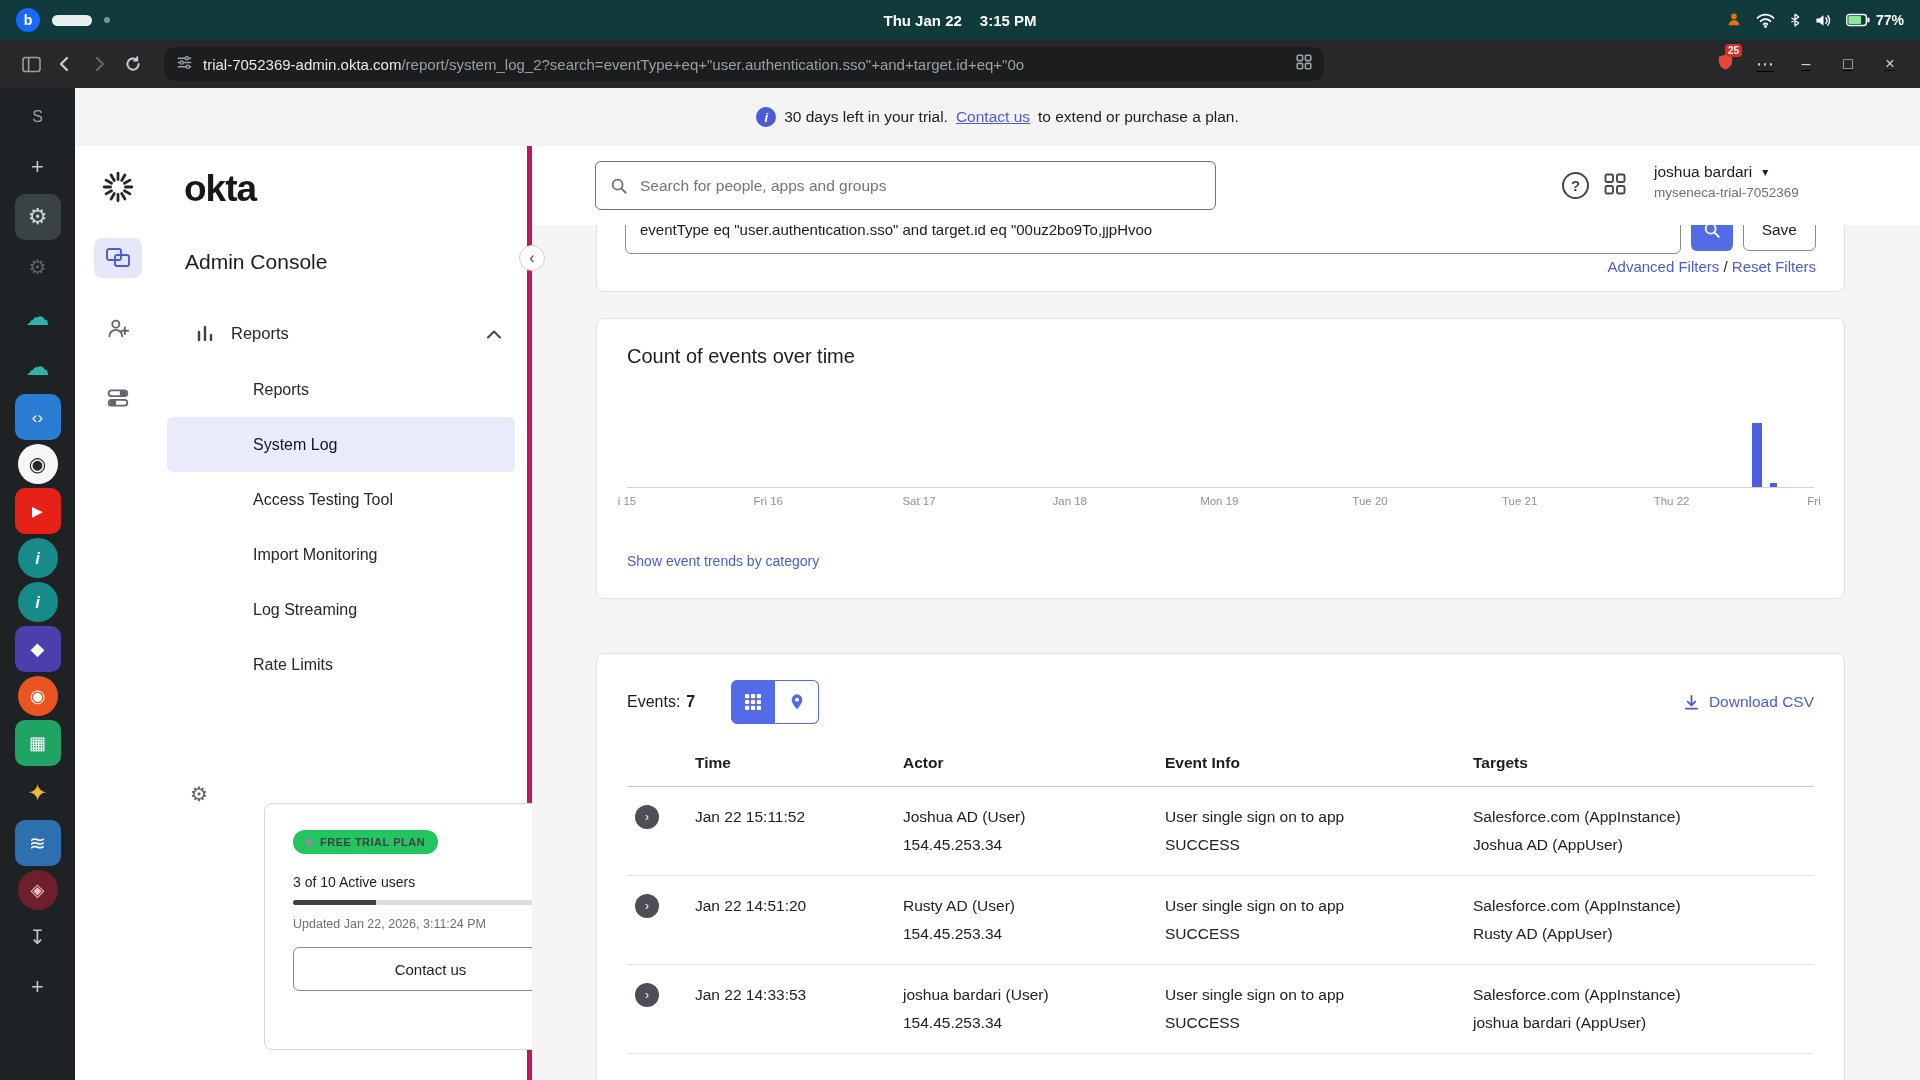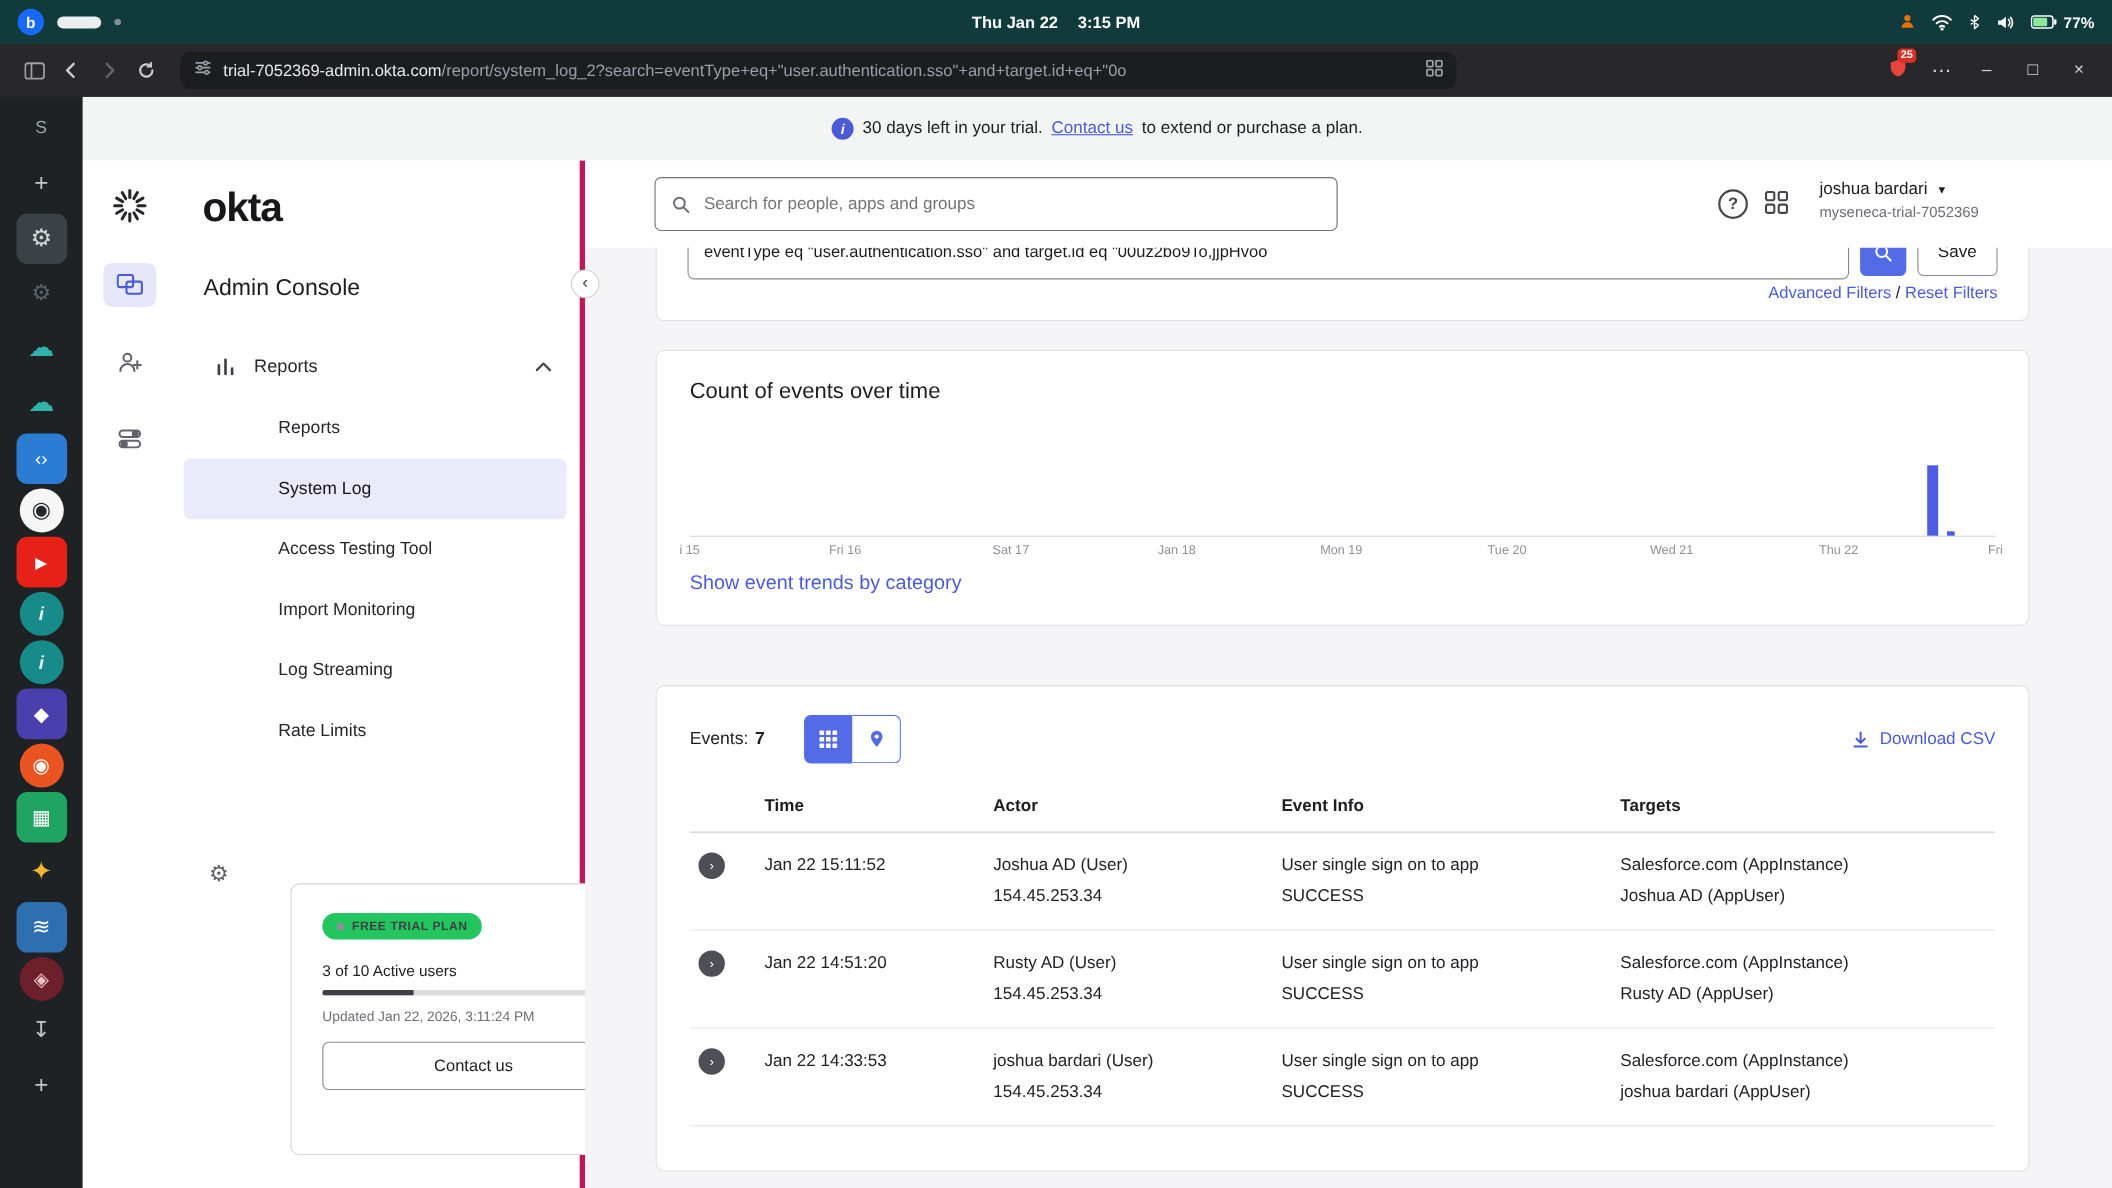--- a/index.html
+++ b/index.html
@@ -23,21 +23,21 @@
 
   
   .chrome { position:absolute; left:0; top:40px; width:1920px; height:48px; background:#28282b;
     display:flex; align-items:center; padding:0 14px; z-index:40; }
   .nav-ic { width:34px; height:34px; display:flex; align-items:center; justify-content:center;
     border-radius:6px; cursor:pointer; flex:0 0 auto; }
   .urlbar { flex:1; max-width:1160px; margin-left:14px; height:34px; background:#1c1d1f;
     border-radius:10px; display:flex; align-items:center; padding:0 12px; overflow:hidden; }
   .url-text { flex:1; font-size:15px; color:#9aa0a6; white-space:nowrap; overflow:hidden; margin-left:10px; }
   .url-text .domain { color:#e8eaed; }
-  .chrome-right { margin-left:auto; display:flex; align-items:center; gap:22px; padding-right:6px; }
+  .chrome-right { margin-left:auto; display:flex; align-items:center; gap:22px; padding-right:6px;text-decoration:underline; }
   .ext-badge { position:absolute; top:-9px; right:-8px; background:#d93025; color:#fff; font-size:10px;
     font-weight:bold; border-radius:4px; padding:1px 3px; }
   .shield-wrap { position:relative; }
   .dots, .winbtn { color:#d5d7d9; font-size:18px; cursor:pointer; }
   .winbtn { font-size:16px; width:20px; text-align:center; }
 
   
   .dock { position:absolute; left:0; top:88px; width:75px; bottom:0; background:#1e2224;
     display:flex; flex-direction:column; align-items:center; padding-top:4px; z-index:30; }
   .dock-item { width:46px; height:46px; margin:2px 0; border-radius:10px; display:flex;
@@ -119,21 +119,21 @@
   .save-btn { height:42px; padding:0 18px; border:1px solid #8a8a94; border-radius:6px; background:#fff;
     font-size:15.5px; color:#1c1c21; cursor:pointer; font-family:inherit; }
   .filter-links { margin-top:4px; text-align:right; font-size:15px; color:#1c1c21; }
 
   .chart-card { margin-top:26px; padding:26px 30px 28px; }
   .chart-title { font-size:20px; color:#1c1c21; }
   .plot { position:relative; height:76px; margin-top:44px; border-bottom:1px solid #d4d4d8; }
   .bar { position:absolute; bottom:0; background:#4e5ee4; }
   .ticks { position:relative; height:24px; margin-top:7px;text-decoration:underline; }
   .tick { position:absolute; transform:translateX(-50%); font-size:11.5px; color:#90909a; white-space:nowrap; }
-  .trend-link { display:inline-block; font-size:18px; }
+  .trend-link { display:inline-block; margin-top:34px; font-size:14px; }
 
   .events-card { margin-top:54px; padding:26px 30px 40px; min-height:420px; }
   .events-header { display:flex; align-items:center; }
   .events-label { font-size:16px; color:#1c1c21; }
   .events-count { font-weight:bold; margin-left:6px; }
   .toggles { display:flex; margin-left:36px; }
   .toggle { width:44px; height:44px; display:flex; align-items:center; justify-content:center; cursor:pointer; }
   .toggle.grid-sel { background:#546be7; border:1.5px solid #546be7; border-radius:6px 0 0 6px; }
   .toggle.map-un { background:#fff; border:1.5px solid #546be7; border-left:0; border-radius:0 6px 6px 0; }
   .download { margin-left:auto; display:flex; align-items:center; gap:9px; font-size:15.5px; }
@@ -442,21 +442,21 @@
             <div class="bar" style="left: 94.8%; width: 10px; height: 64px;"></div>
             <div class="bar" style="left: 96.3%; width: 7px; height: 4px;"></div>
           </div>
         <div class="ticks" id="chart-ticks">
             <span class="tick" style="left: 0%;">i 15</span>
             <span class="tick" style="left: 11.9%;">Fri 16</span>
             <span class="tick" style="left: 24.6%;">Sat 17</span>
             <span class="tick" style="left: 37.3%;">Jan 18</span>
             <span class="tick" style="left: 49.9%;">Mon 19</span>
             <span class="tick" style="left: 62.6%;">Tue 20</span>
-            <span class="tick" style="left: 75.2%;">Wed 21</span>
+            <span class="tick" style="left: 75.2%;">Tue 21</span>
             <span class="tick" style="left: 88%;">Thu 22</span>
             <span class="tick" style="left: 100%;">Fri</span>
           </div>
         <a class="lnk2 trend-link">Show event trends by category</a>
       </div>
 
       <div class="card events-card">
         <div class="events-header">
           <span class="events-label">Events:</span>
           <span class="events-label events-count">7</span>

